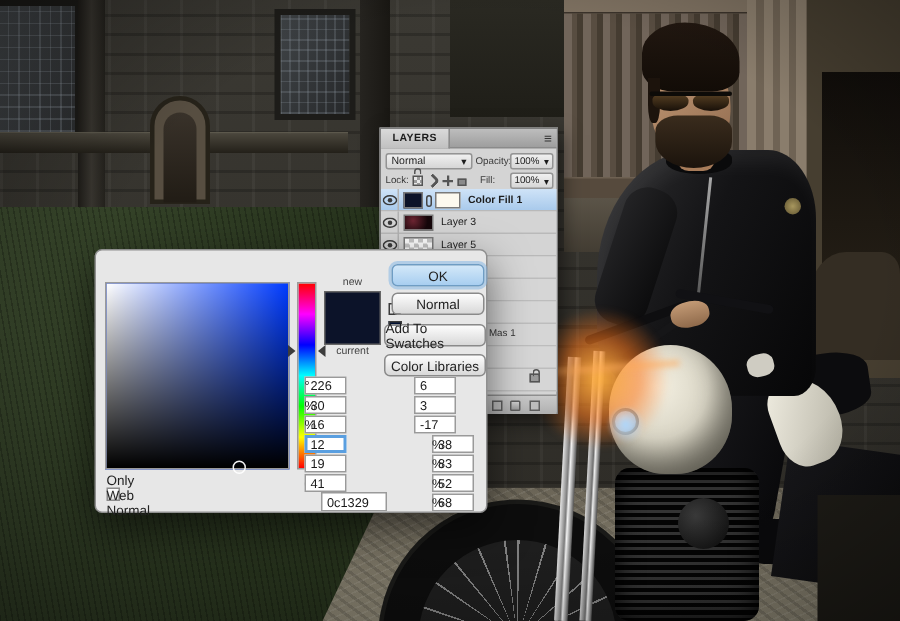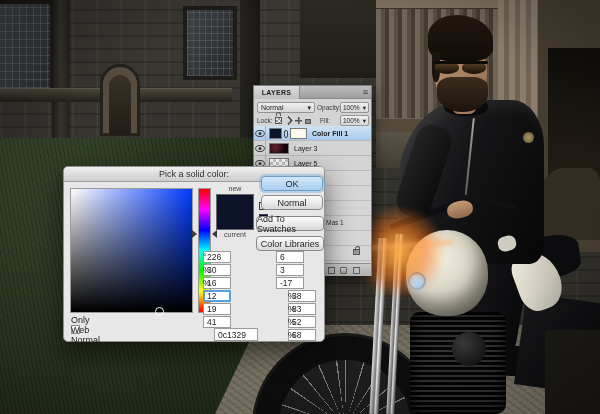--- a/index.html
+++ b/index.html
@@ -332,21 +332,20 @@
     <div class="sliverlock"></div>
     <div class="pfooter">
       <span class="fic f1"></span>
       <span class="fic f2"></span>
       <span class="fic f3"></span>
       <span class="fic f4"></span>
     </div>
   </div>
 
   <div class="dialog">
-    <div class="dtitle">Pick a solid color:</div>
 
     <div class="field">
       <div class="fieldcircle"></div>
     </div>
     <div class="hueslider"></div>
     <div class="hueind-l"></div>
     <div class="hueind-r"></div>
 
     <div class="swlab swl-new">new</div>
     <div class="swatch"></div>

